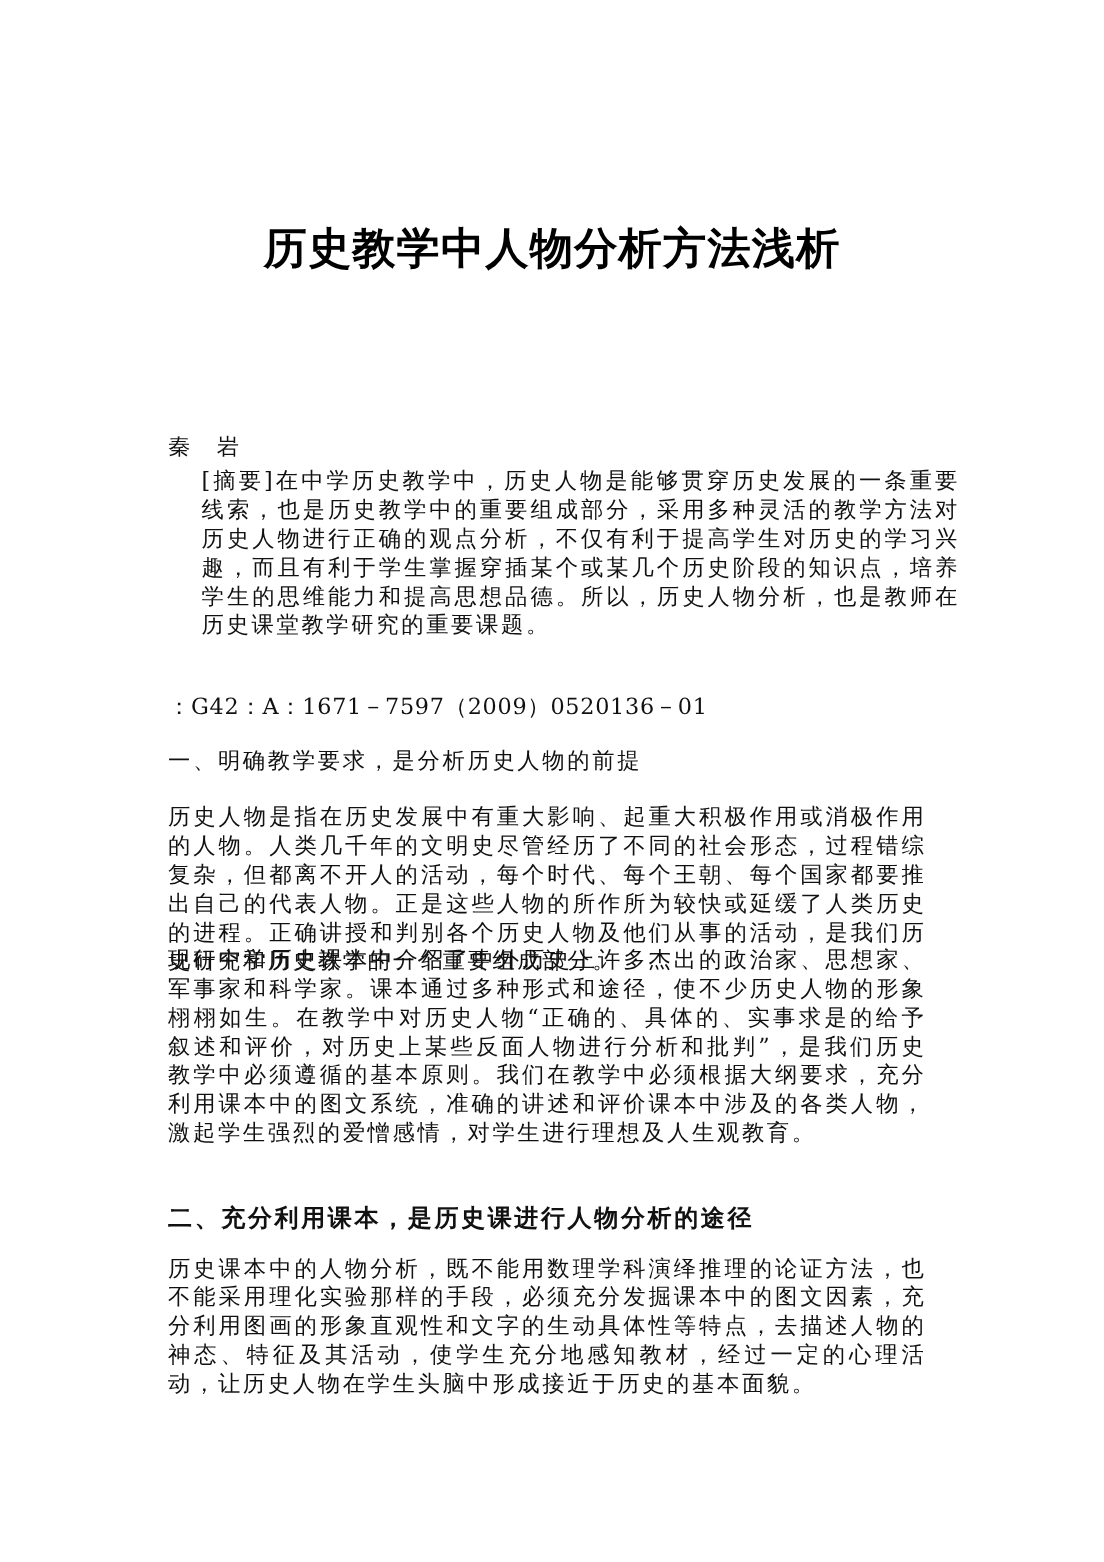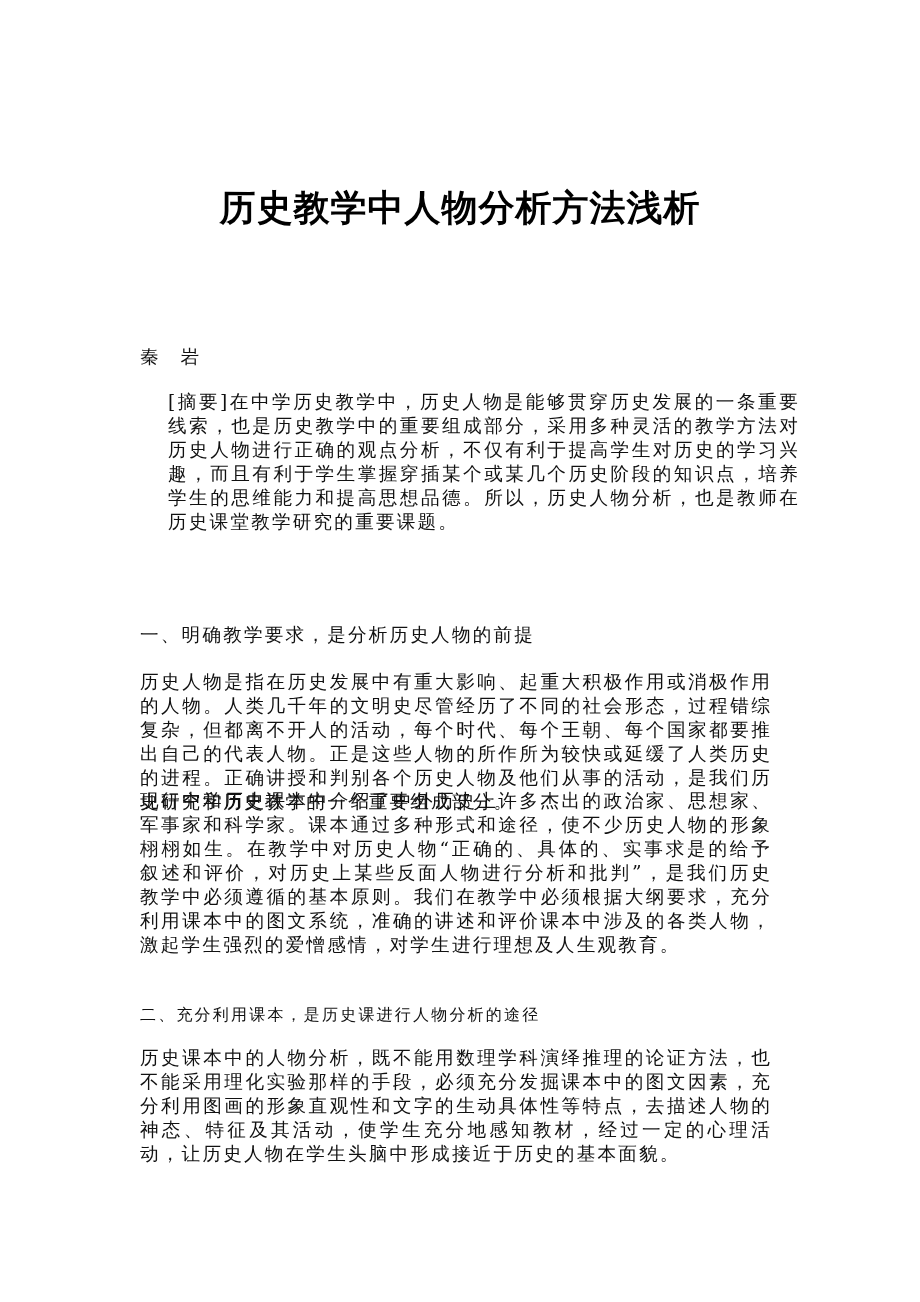--- a/index.html
+++ b/index.html
@@ -40,21 +40,21 @@
       left: 140px;
       width: 632px;
       font-size: 18.6px;
       line-height: 24px;
       margin: 0;
       color: #111;
       letter-spacing: 2.2px;
       text-align: justify;
       word-break: break-all;
     }
-    .author { top: 345px; letter-spacing: 0; }
+    .author { top: 361px; letter-spacing: 0; }
     .author span { display: inline-block; }
     .author .gap { width: 22px; }
     .abstract { top: 390px; margin-left: 28px; }
     .keywords { top: 533px; }
     .clc { top: 578px; letter-spacing: 0.6px; }
     .h1 { top: 623px; }
     .p1 { top: 647px; margin-top: 23px; }
     .p2 { top: 789px; }
     .h2 { top: 1003px; }
     .p3 { top: 1046px; }
@@ -66,24 +66,25 @@
 
   <h1 class="title">历史教学中人物分析方法浅析</h1>
 
   <p class="block author">
     <span>秦</span><span class="gap"></span><span>岩</span>
   </p>
 
   <p class="block abstract">[摘要]在中学历史教学中，历史人物是能够贯穿历史发展的一条重要线索，也是历史教学中的重要组成部分，采用多种灵活的教学方法对历史人物进行正确的观点分析，不仅有利于提高学生对历史的学习兴趣，而且有利于学生掌握穿插某个或某几个历史阶段的知识点，培养学生的思维能力和提高思想品德。所以，历史人物分析，也是教师在历史课堂教学研究的重要课题。</p>
 
 
+  <p class="block clc">：G42：A：1671－7597（2009）0520136－01</p>
 
   <h2 class="block h1" style="font-weight: normal; font-size: 18.6px;">一、明确教学要求，是分析历史人物的前提</h2>
 
   <p class="block p1">历史人物是指在历史发展中有重大影响、起重大积极作用或消极作用的人物。人类几千年的文明史尽管经历了不同的社会形态，过程错综复杂，但都离不开人的活动，每个时代、每个王朝、每个国家都要推出自己的代表人物。正是这些人物的所作所为较快或延缓了人类历史的进程。正确讲授和判别各个历史人物及他们从事的活动，是我们历史研究和历史教学的一个重要组成部分。</p>
 
   <p class="block p2">现行中学历史课本中介绍了中外历史上许多杰出的政治家、思想家、军事家和科学家。课本通过多种形式和途径，使不少历史人物的形象栩栩如生。在教学中对历史人物“正确的、具体的、实事求是的给予叙述和评价，对历史上某些反面人物进行分析和批判”，是我们历史教学中必须遵循的基本原则。我们在教学中必须根据大纲要求，充分利用课本中的图文系统，准确的讲述和评价课本中涉及的各类人物，激起学生强烈的爱憎感情，对学生进行理想及人生观教育。</p>
 
-  <h2 class="block h2" style="font-weight: normal; font-size: 16px;">二、充分利用课本，是历史课进行人物分析的途径</h2>
+  <h2 class="block h2" style="font-weight: bold; font-size: 20px;">二、充分利用课本，是历史课进行人物分析的途径</h2>
 
   <p class="block p3">历史课本中的人物分析，既不能用数理学科演绎推理的论证方法，也不能采用理化实验那样的手段，必须充分发掘课本中的图文因素，充分利用图画的形象直观性和文字的生动具体性等特点，去描述人物的神态、特征及其活动，使学生充分地感知教材，经过一定的心理活动，让历史人物在学生头脑中形成接近于历史的基本面貌。</p>
 
 </div>
 
 </body></html>

